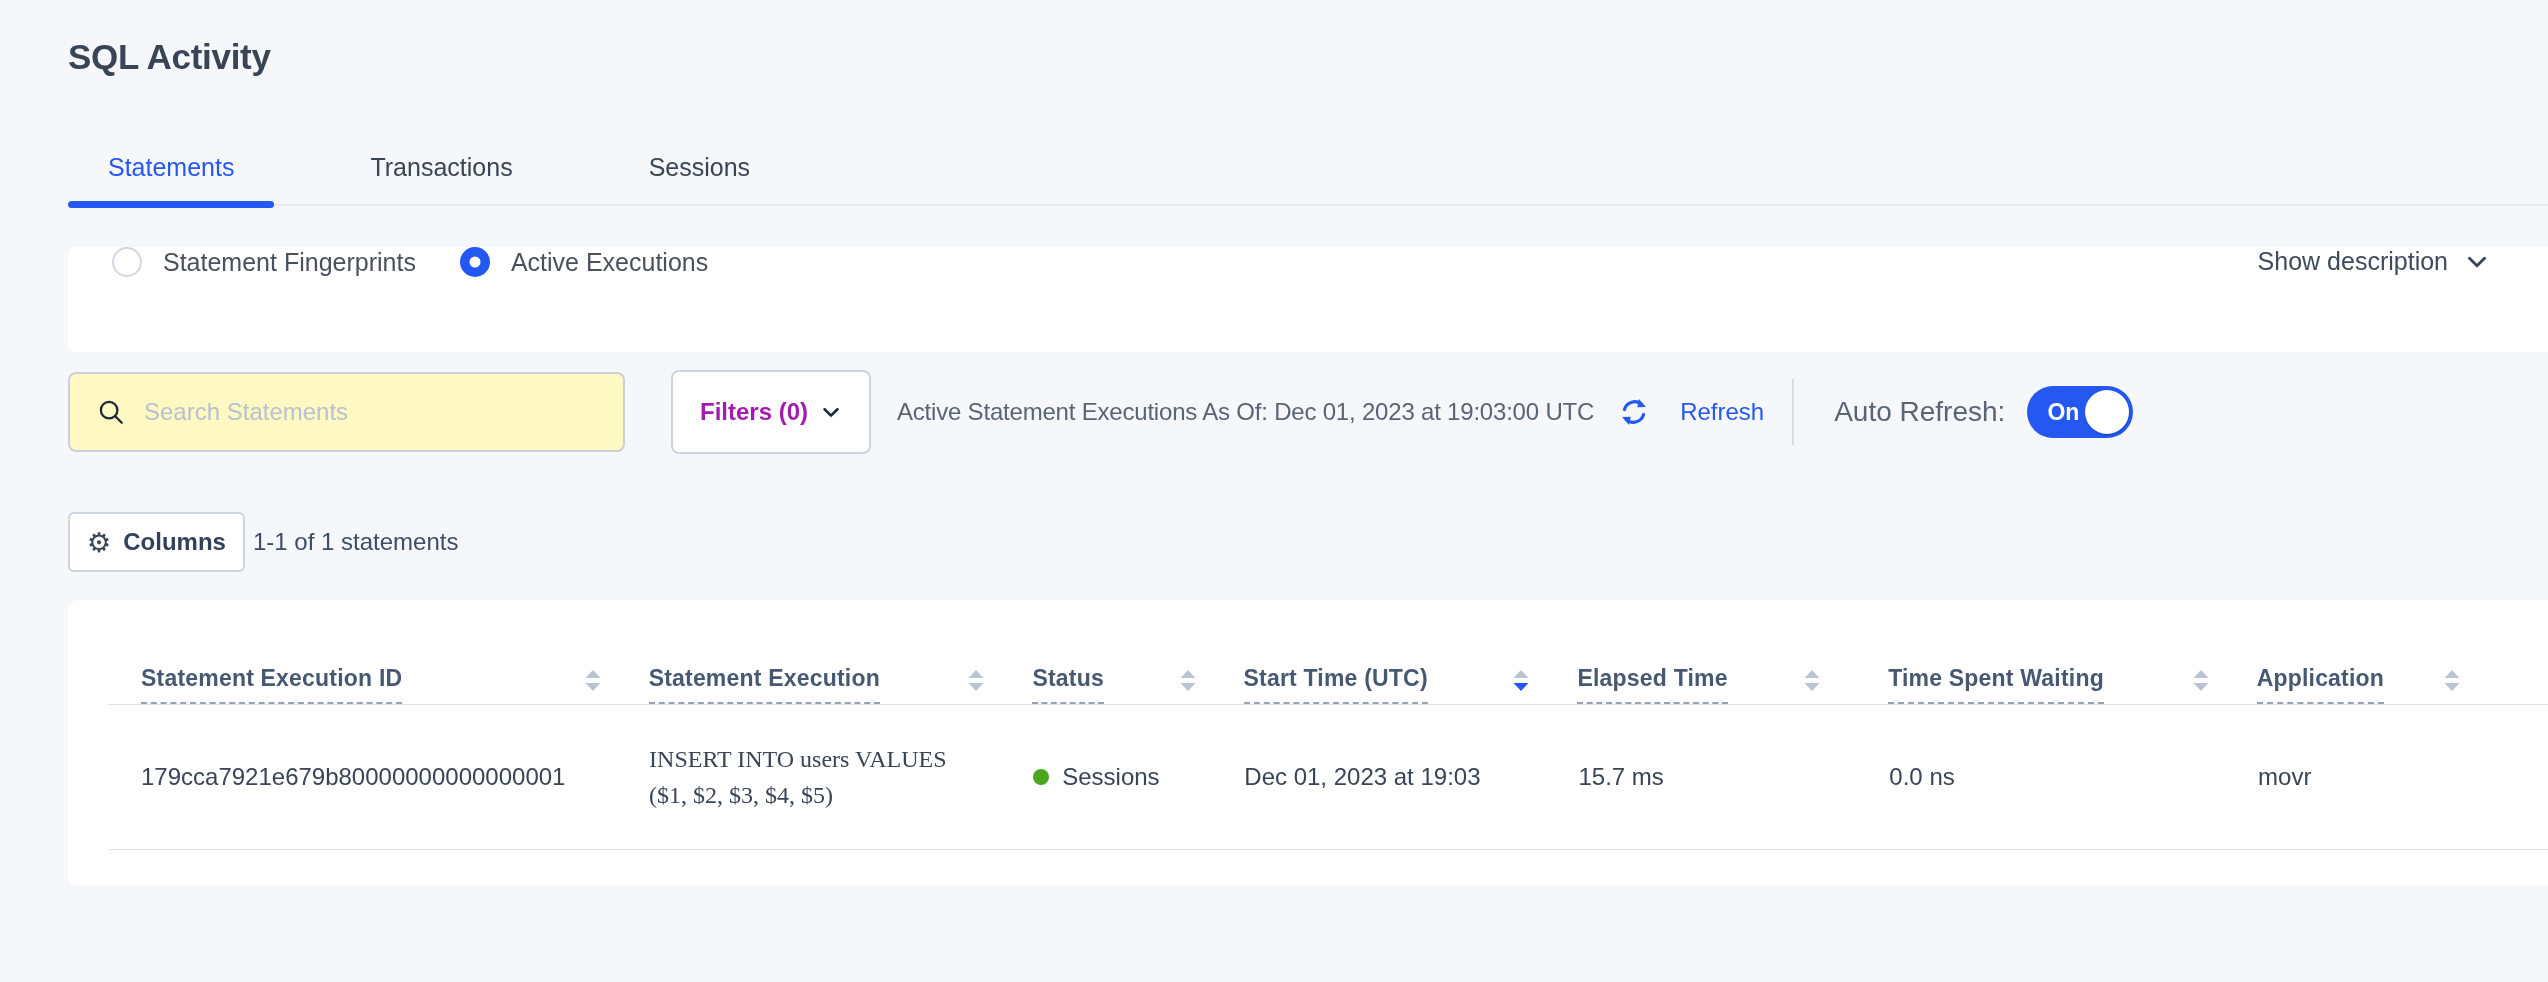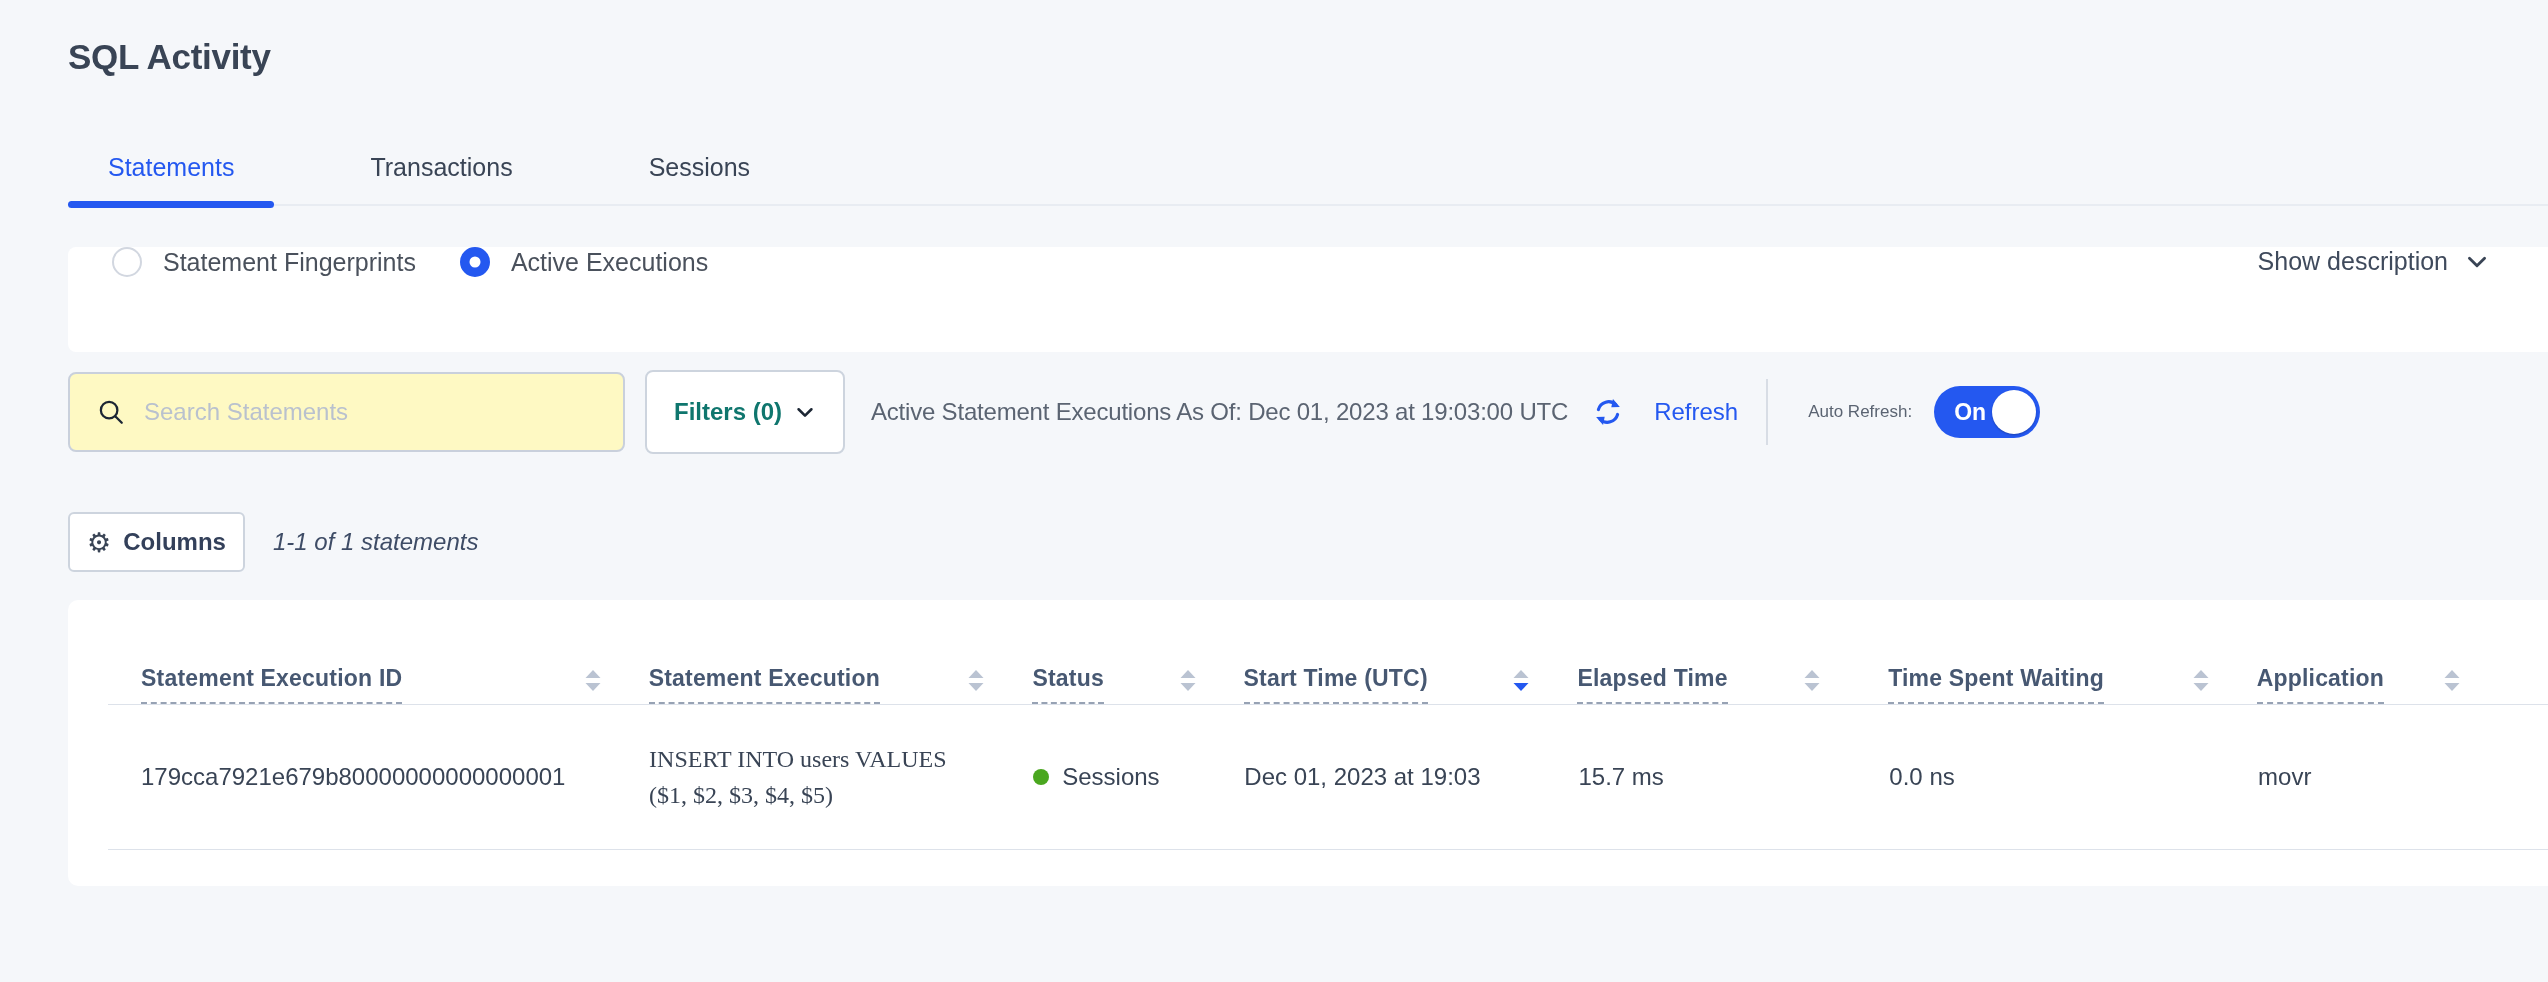--- a/index.html
+++ b/index.html
@@ -101,34 +101,34 @@
     border-radius:8px;display:flex;align-items:center;
     padding:0 20px 0 26px;
   }
   .search-box input{
     border:none;outline:none;flex:1;margin-left:18px;
     font-size:24px;color:var(--navy);
     font-family:"Liberation Sans",sans-serif;background:transparent;
   }
   .search-box input::placeholder{color:var(--placeholder);}
   .filters-btn{
-    margin-left:20px;width:200px;height:84px;
+    margin-left:46px;width:200px;height:84px;
     background:#fff;border:2px solid var(--border-btn);border-radius:8px;
     display:flex;align-items:center;justify-content:center;
-    font-size:24px;font-weight:700;color:#0f766e;cursor:pointer;
+    font-size:24px;font-weight:700;color:#a21caf;cursor:pointer;
   }
   .filters-btn .chev{margin-left:12px;display:flex;color:#1c2634;}
   .asof-text{margin-left:26px;font-size:24px;color:var(--gray-text);letter-spacing:-0.2px;}
   .refresh{
     margin-left:22px;display:flex;align-items:center;cursor:pointer;
     color:var(--accent);font-size:24px;gap:16px;
   }
   .refresh svg{margin-right:12px;}
   .vdivider{margin-left:28px;width:2px;height:66px;background:#d8dde5;}
-  .autorefresh-label{margin-left:40px;font-size:17px;color:var(--gray-text);}
+  .autorefresh-label{margin-left:40px;font-size:28px;color:var(--gray-text);}
   .toggle{
     margin-left:22px;width:106px;height:52px;border-radius:26px;
     background:var(--accent);position:relative;cursor:pointer;flex:0 0 auto;
   }
   .toggle .on-label{
     position:absolute;left:20px;top:0;line-height:52px;
     color:#fff;font-size:23px;font-weight:700;
   }
   .toggle .knob{
     position:absolute;right:4px;top:4px;width:44px;height:44px;
@@ -139,21 +139,21 @@
   .columns-btn{
     width:177px;height:60px;background:#fff;
     border:2px solid var(--border-btn);border-radius:6px;
     display:flex;align-items:center;justify-content:center;
     font-size:24px;font-weight:700;color:#33405a;cursor:pointer;
   }
   .gear{
     font-family:"DejaVu Sans",sans-serif;
     font-size:27px;font-weight:400;margin-right:12px;color:#394455;line-height:1;
   }
-  .results-count{margin-left:28px;font-size:24px;color:#3e4c66;font-style:italic;}
+  .results-count{margin-left:8px;font-size:24px;color:#3e4c66;}
   
   .table-card{
     margin:28px 0 0 68px;width:2480px;height:286px;
     background:var(--card);border-radius:10px 0 0 10px;
     overflow:hidden;
   }
   .thead-row{display:flex;align-items:flex-end;height:104px;padding-left:73px;}
   .th{
     display:flex;align-items:center;justify-content:space-between;
     padding-right:46px;cursor:pointer;

